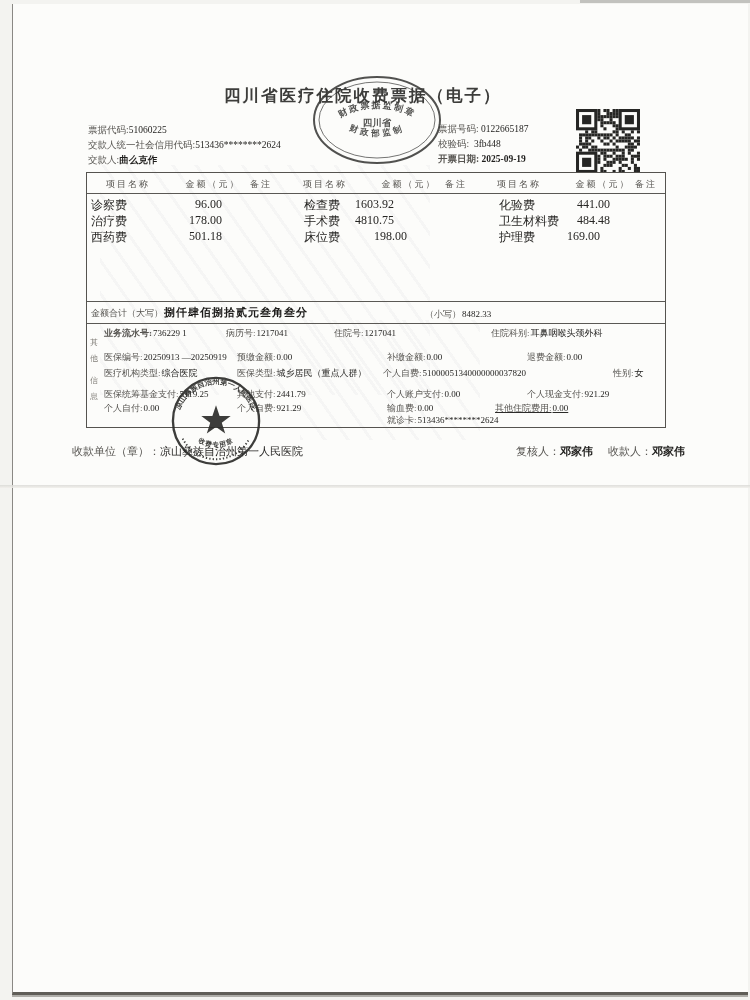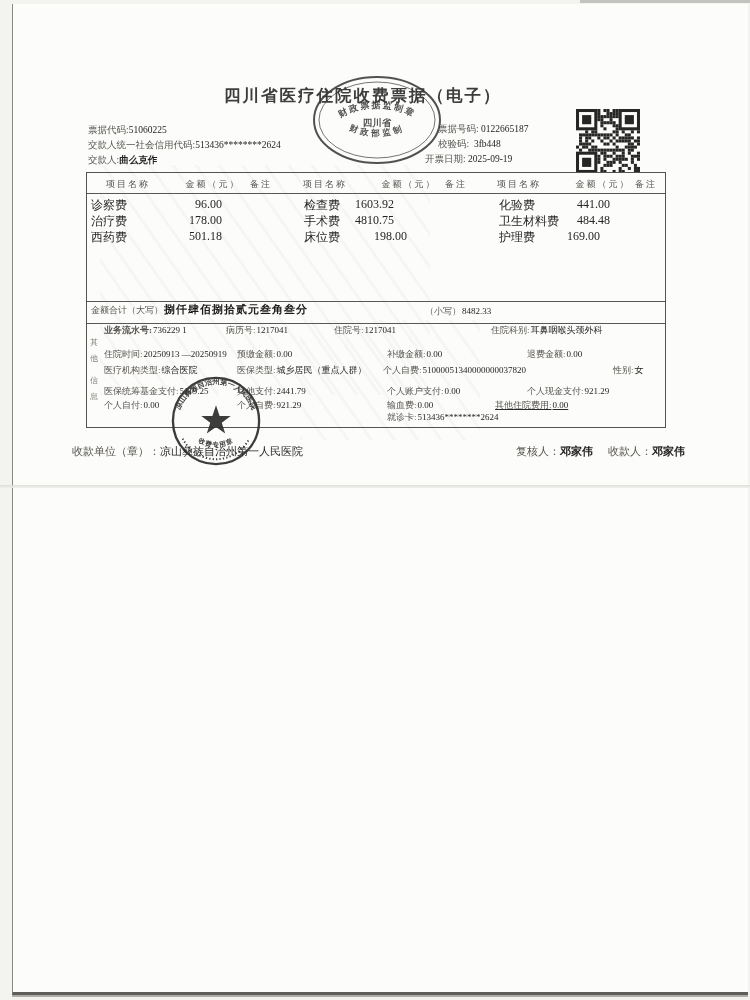--- a/index.html
+++ b/index.html
@@ -20,21 +20,21 @@
   .title{position:absolute;left:224px;top:85px;font-size:16.5px;letter-spacing:2px;
          font-weight:600;color:#3d3d3b;white-space:nowrap;}
   
   .box{position:absolute;left:86px;top:172px;width:578px;height:254px;
        border:1.5px solid #55534f;background:transparent;}
   .hline{position:absolute;left:0;width:100%;height:0;border-top:1px solid #5a5854;}
   .th{position:absolute;top:5px;transform:translateX(-50%);font-size:9px;letter-spacing:2px;
       color:#55534f;white-space:nowrap;}
   .item{position:absolute;font-size:12px;white-space:nowrap;color:#262523;}
   .amt{text-align:right;}
-  .fld{position:absolute;font-size:9px;white-space:nowrap;line-height:11px;}
+  .fld{position:absolute;font-size:9px;white-space:nowrap;line-height:16px;}
   .fld .lbl{margin-right:1px;}
   .wrapf{white-space:normal;word-break:break-all;}
   .sidechar{position:absolute;left:3px;font-size:8px;color:#807e78;}
   .total-cn{font-size:11px;font-weight:bold;color:#1c1b19;letter-spacing:1px;}
   .foot{position:absolute;top:444px;font-size:11px;white-space:nowrap;}
   svg text{font-family:"Liberation Serif","DejaVu Serif",serif;}
   .seal{position:absolute;opacity:.88;}
 </style>
 </head>
 <body>
@@ -55,21 +55,21 @@
 <div class="hdr-sm" style="left:88px;top:154px;">
   <span class="lbl">交款人:</span><span class="val b">曲么克作</span>
 </div>
 
 <div class="hdr-sm" style="left:438px;top:123px;">
   <span class="lbl">票据号码:</span> <span class="val">0122665187</span>
 </div>
 <div class="hdr-sm" style="left:438px;top:138px;">
   <span class="lbl">校验码:</span>&nbsp;&nbsp;<span class="val">3fb448</span>
 </div>
-<div class="hdr-sm" style="left:425px;top:153px;">
+<div class="hdr-sm" style="left:438px;top:153px;font-weight:bold;">
   <span class="lbl">开票日期:</span> <span class="val">2025-09-19</span>
 </div>
 
 <div class="abs" style="left:576px;top:109px;">
   <svg id="qrsvg" width="64" height="64" viewBox="0 0 64 64">
       <rect x="0" y="0" width="64" height="64" fill="#fcfcfa"></rect>
       <rect x="21.333333333333332" y="0" width="3.0476190476190474" height="3.0476190476190474" fill="#262624"></rect>
       <rect x="27.428571428571427" y="0" width="3.0476190476190474" height="3.0476190476190474" fill="#262624"></rect>
       <rect x="30.476190476190474" y="0" width="3.0476190476190474" height="3.0476190476190474" fill="#262624"></rect>
       <rect x="36.57142857142857" y="0" width="3.0476190476190474" height="3.0476190476190474" fill="#262624"></rect>
@@ -309,21 +309,21 @@
   <span class="fld" style="left:17px;top:152px;">
     <span class="lbl b">业务流水号:</span><span class="val">736229 1</span></span>
   <span class="fld" style="left:139px;top:152px;">
     <span class="lbl">病历号:</span><span class="val">1217041</span></span>
   <span class="fld" style="left:247px;top:152px;">
     <span class="lbl">住院号:</span><span class="val">1217041</span></span>
   <span class="fld" style="left:404px;top:152px;">
     <span class="lbl">住院科别:</span><span class="val">耳鼻咽喉头颈外科</span></span>
 
   <span class="fld" style="left:17px;top:176px;">
-    <span class="lbl">住院时间:</span><span class="val">20250913 —20250919</span></span>
+    <span class="lbl">医保编号:</span><span class="val">20250913 —20250919</span></span>
   <span class="fld" style="left:150px;top:176px;">
     <span class="lbl">预缴金额:</span><span class="val">0.00</span></span>
   <span class="fld" style="left:300px;top:176px;">
     <span class="lbl">补缴金额:</span><span class="val">0.00</span></span>
   <span class="fld" style="left:440px;top:176px;">
     <span class="lbl">退费金额:</span><span class="val">0.00</span></span>
 
   <span class="fld" style="left:17px;top:192px;">
     <span class="lbl">医疗机构类型:</span><span class="val">综合医院</span></span>
   <span class="fld wrapf" style="left:150px;top:192px;width:130px;">

